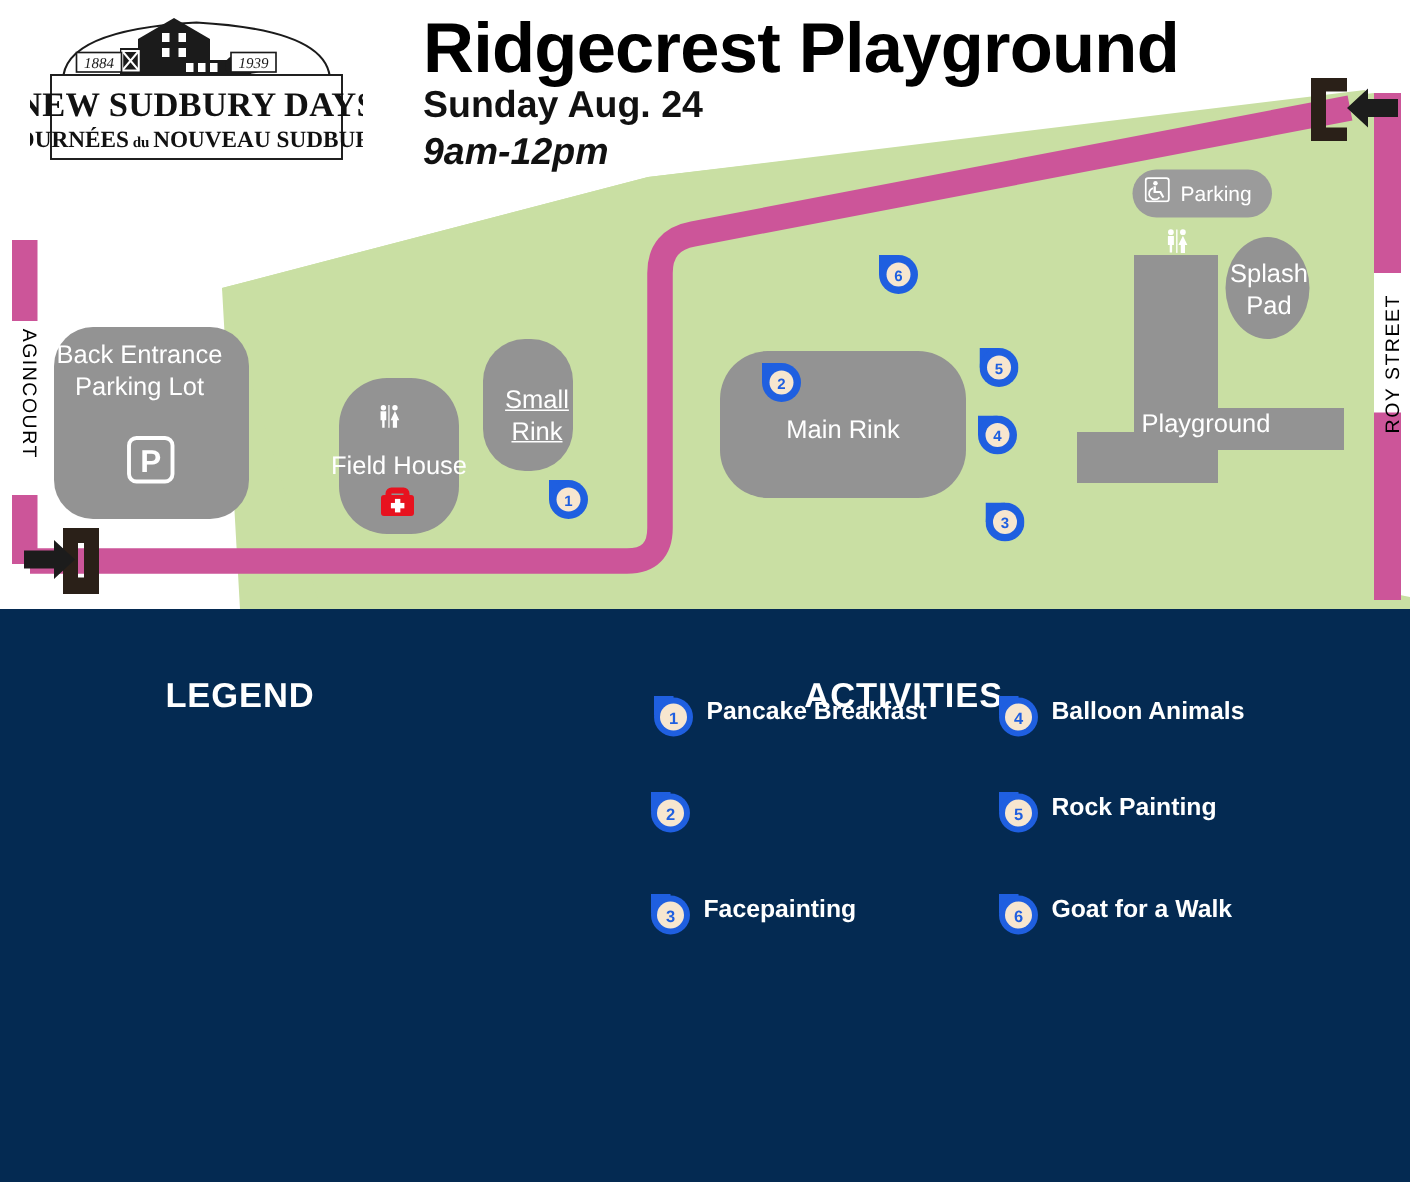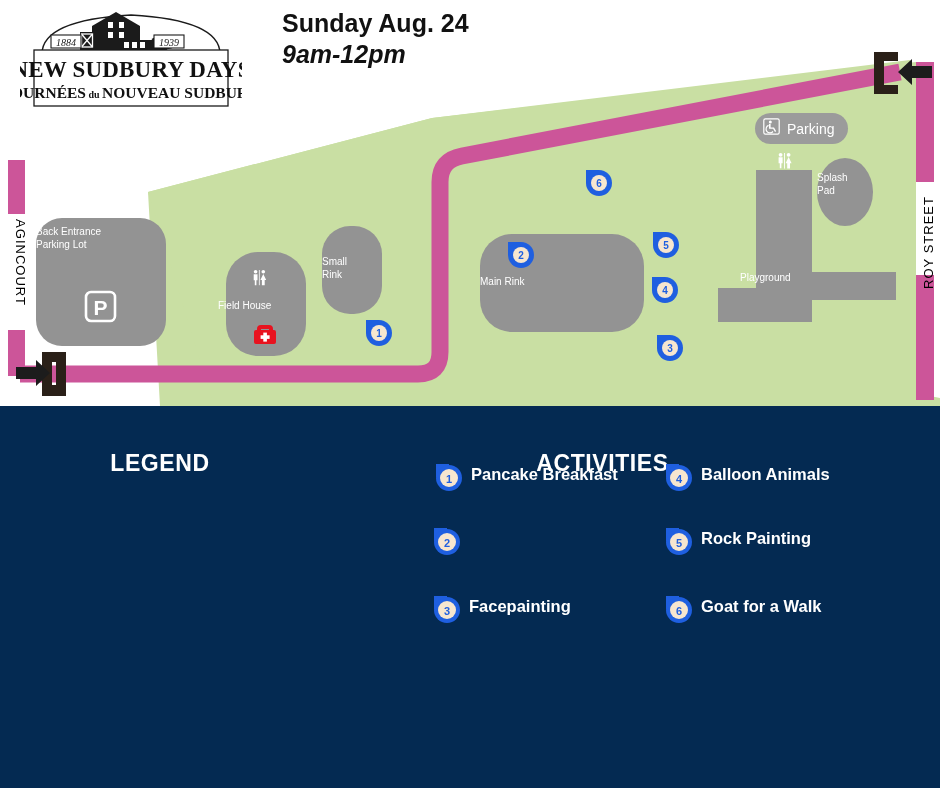--- a/index.html
+++ b/index.html
@@ -21,21 +21,21 @@
   #logo-box{position:absolute;left:20px;top:4px;width:222px;height:118px;}
   #title-block{position:absolute;left:282px;top:8px;}
   #map-title{
     font-size:47px;font-weight:bold;color:#000;letter-spacing:-0.5px;
     line-height:1.0;margin:0;white-space:nowrap;
   }
   #subtitle-1{font-size:25px;font-weight:bold;color:#111;margin-top:0;line-height:1.25;}
   #subtitle-2{font-size:25px;font-weight:bold;color:#111;line-height:1.25;font-style:italic;}
 
   
-  .maplabel{position:absolute;color:#ffffff;font-size:10px;line-height:1.25;}
+  .maplabel{position:absolute;color:#ffffff;font-size:17px;text-align:center;line-height:1.25;}
   .streetlabel{position:absolute;color:#000;font-size:13px;letter-spacing:1px;font-weight:400;}
 
   .parking-pill{
     position:absolute;background:#9b9b9b;border-radius:16px;
     display:flex;align-items:center;gap:7px;padding:5px 14px 5px 8px;
   }
   .parking-pill .ptext{color:#fff;font-size:14px;}
 
   
   .pin{position:absolute;width:26px;height:26px;}
@@ -163,34 +163,35 @@
           <text x="46" y="41.5" font-family="Liberation Serif, serif" font-size="10" font-style="italic" fill="#1b1b1b" text-anchor="middle">1884</text>
           <text x="149" y="41.5" font-family="Liberation Serif, serif" font-size="10" font-style="italic" fill="#1b1b1b" text-anchor="middle">1939</text>
 
           <rect x="14" y="46" width="194" height="56" fill="#ffffff" stroke="#1b1b1b" stroke-width="1.3"></rect>
           <text x="111" y="73" font-family="Liberation Serif, serif" font-size="23" font-weight="bold" fill="#111" text-anchor="middle" letter-spacing="0.2">NEW SUDBURY DAYS</text>
           <text x="111" y="94" font-family="Liberation Serif, serif" font-size="15.5" font-weight="bold" fill="#111" text-anchor="middle">JOURNÉES<tspan font-size="10"> du </tspan>NOUVEAU SUDBURY</text>
         </svg>
       </div>
 
       <div id="title-block">
+        <div id="map-title">Ridgecrest Playground</div>
         <div id="subtitle-1">Sunday Aug. 24</div>
         <div id="subtitle-2">9am-12pm</div>
       </div>
     </div>
 
     <div class="streetlabel" style="left:-28px;top:255px;width:96px;transform:rotate(90deg);text-align:center;">AGINCOURT</div>
     <div class="streetlabel" style="left:873px;top:235px;width:110px;transform:rotate(-90deg);text-align:center;">ROY STREET</div>
 
     <div class="maplabel" style="left:36px;top:226px;width:114px;">
       <div>Back Entrance</div>
       <div>Parking Lot</div>
     </div>
     <div class="maplabel" style="left:218px;top:300px;width:96px;">Field House</div>
-    <div class="maplabel" style="left:322px;top:256px;width:72px;">
+    <div class="maplabel" style="left:322px;top:256px;width:72px;text-decoration:underline;">
       <div>Small</div>
       <div>Rink</div>
     </div>
     <div class="maplabel" style="left:480px;top:276px;width:164px;">Main Rink</div>
     <div class="maplabel" style="left:740px;top:272px;width:128px;">Playground</div>
     <div class="maplabel" style="left:817px;top:172px;width:58px;">
       <div>Splash</div>
       <div>Pad</div>
     </div>
 

